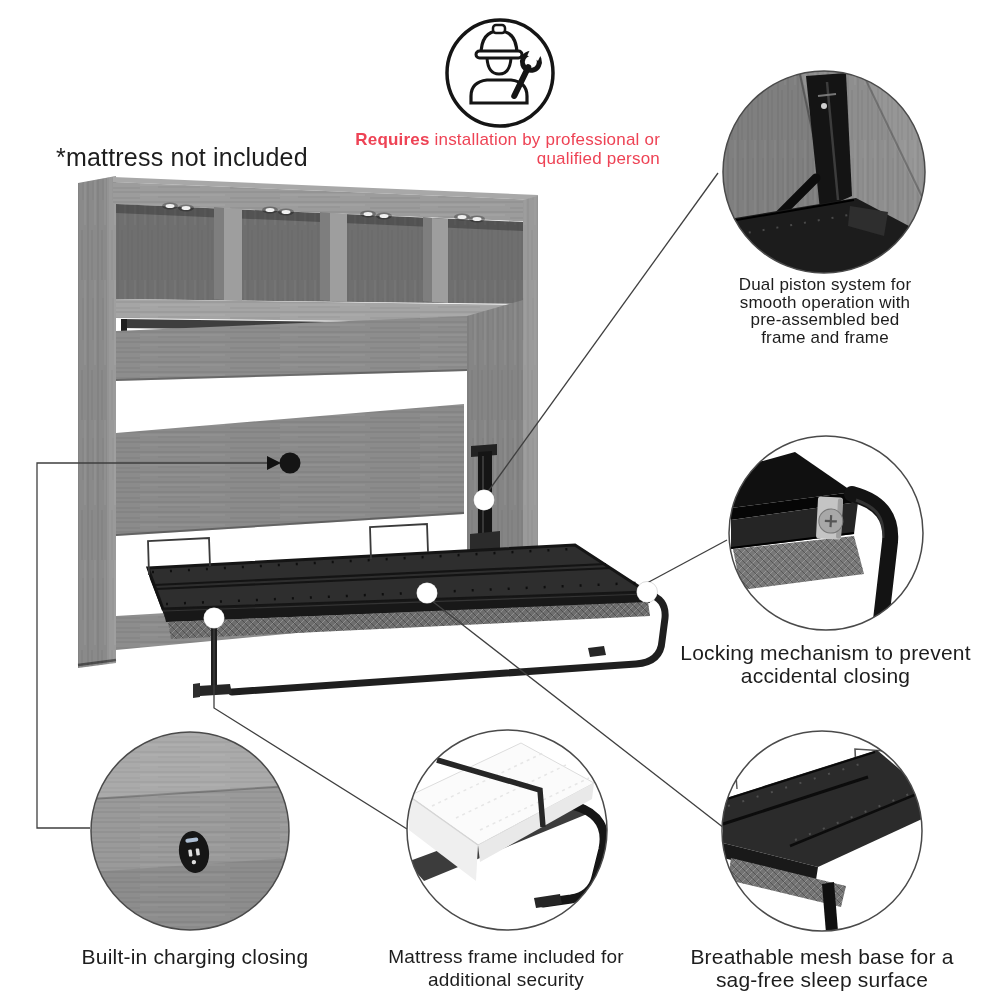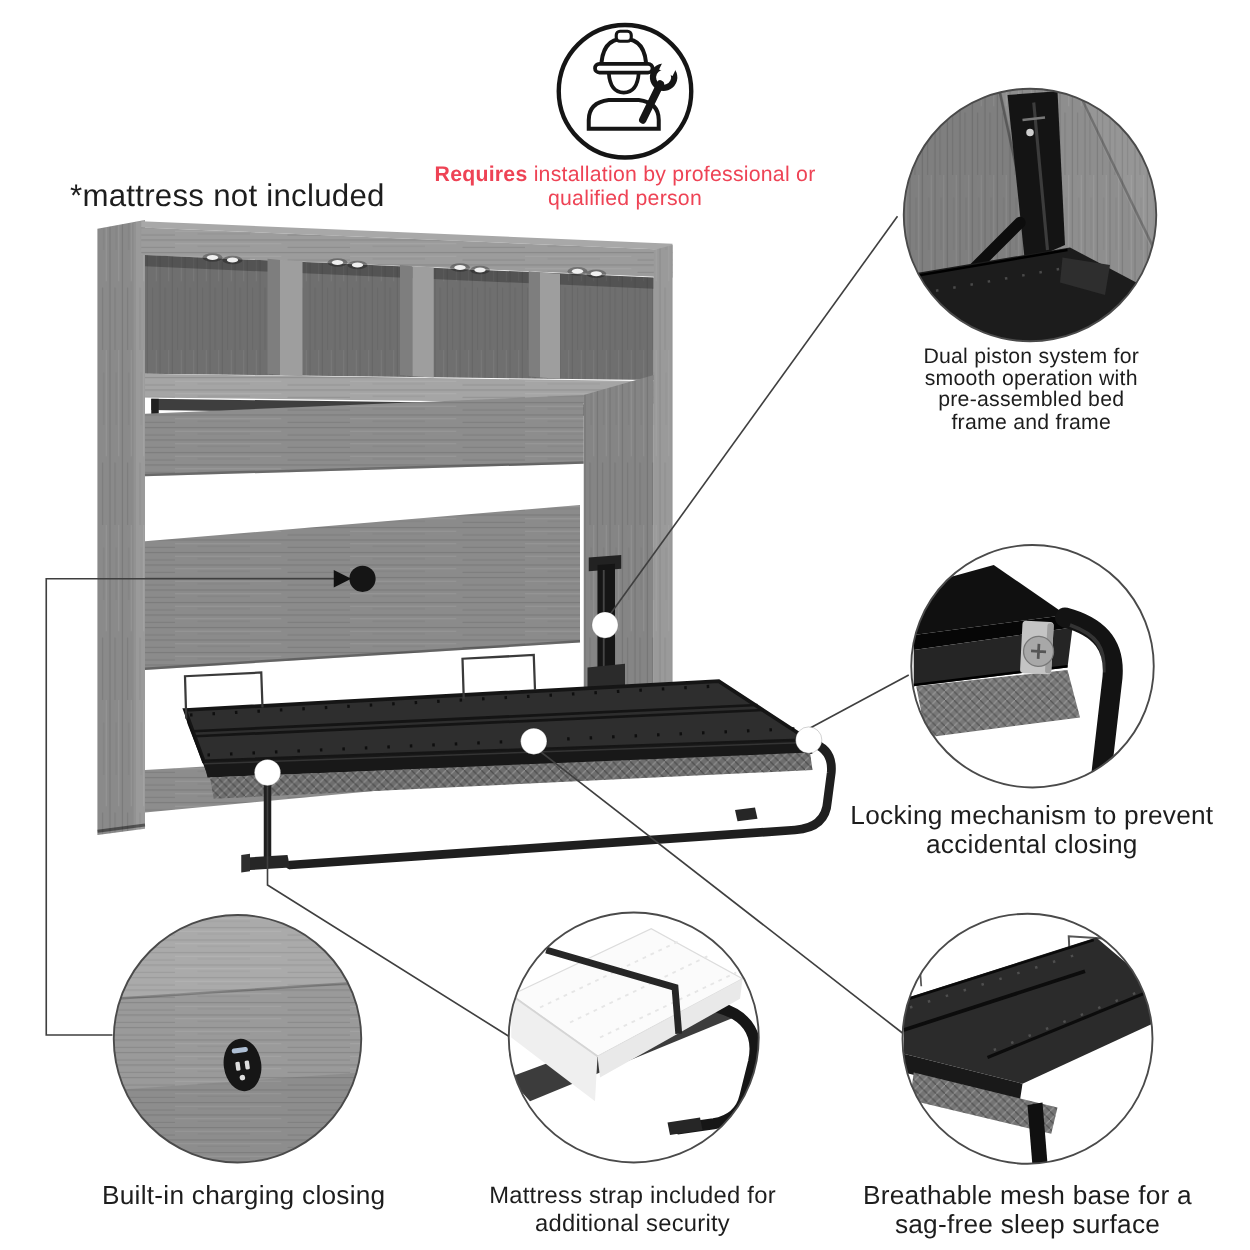--- a/index.html
+++ b/index.html
@@ -19,21 +19,21 @@
   #cap-lock{left:663px;top:641px;width:325px;}
   #cap-charge{left:50px;top:945px;width:290px;}
   #cap-strap{left:372px;top:945px;width:268px;font-size:19px;}
   #cap-mesh{left:657px;top:945px;width:330px;}
   #note{
     position:absolute;left:36px;top:143px;font-size:25px;letter-spacing:.2px;
     color:var(--color-text,#1d1d1d);
     margin-left:20px;
   }
   #install-text{
-    position:absolute;left:340px;top:130px;width:320px;text-align:center;
+    position:absolute;left:340px;top:130px;width:320px;text-align:right;
     color:var(--color-accent,#ee4355);font-size:17px;line-height:19px;letter-spacing:.2px;
   }
   #install-text b{font-weight:bold;}
 </style>
 </head>
 <body>
 
 <div id="stage">
 
 <svg id="illustration" viewBox="0 0 1000 1000" aria-hidden="true">
@@ -342,21 +342,21 @@
 <div id="cap-lock" class="caption">
   <span class="ln">Locking mechanism to prevent</span>
   <span class="ln">accidental closing</span>
 </div>
 
 <div id="cap-charge" class="caption">
   <span class="ln">Built-in charging closing</span>
 </div>
 
 <div id="cap-strap" class="caption">
-  <span class="ln">Mattress strap included for</span>
+  <span class="ln">Mattress frame included for</span>
   <span class="ln">additional security</span>
 </div>
 
 <div id="cap-mesh" class="caption">
   <span class="ln">Breathable mesh base for a</span>
   <span class="ln">sag-free sleep surface</span>
 </div>
 
 </div>
 

